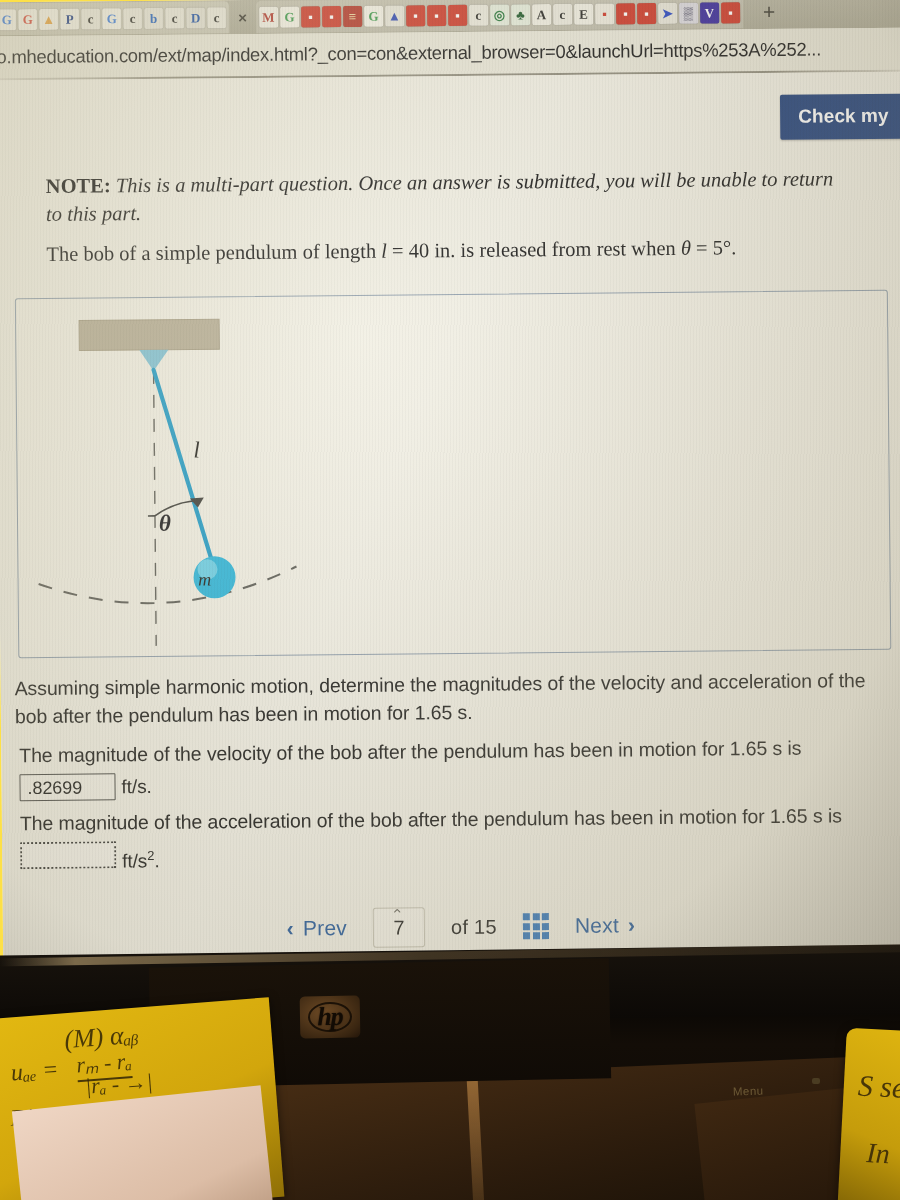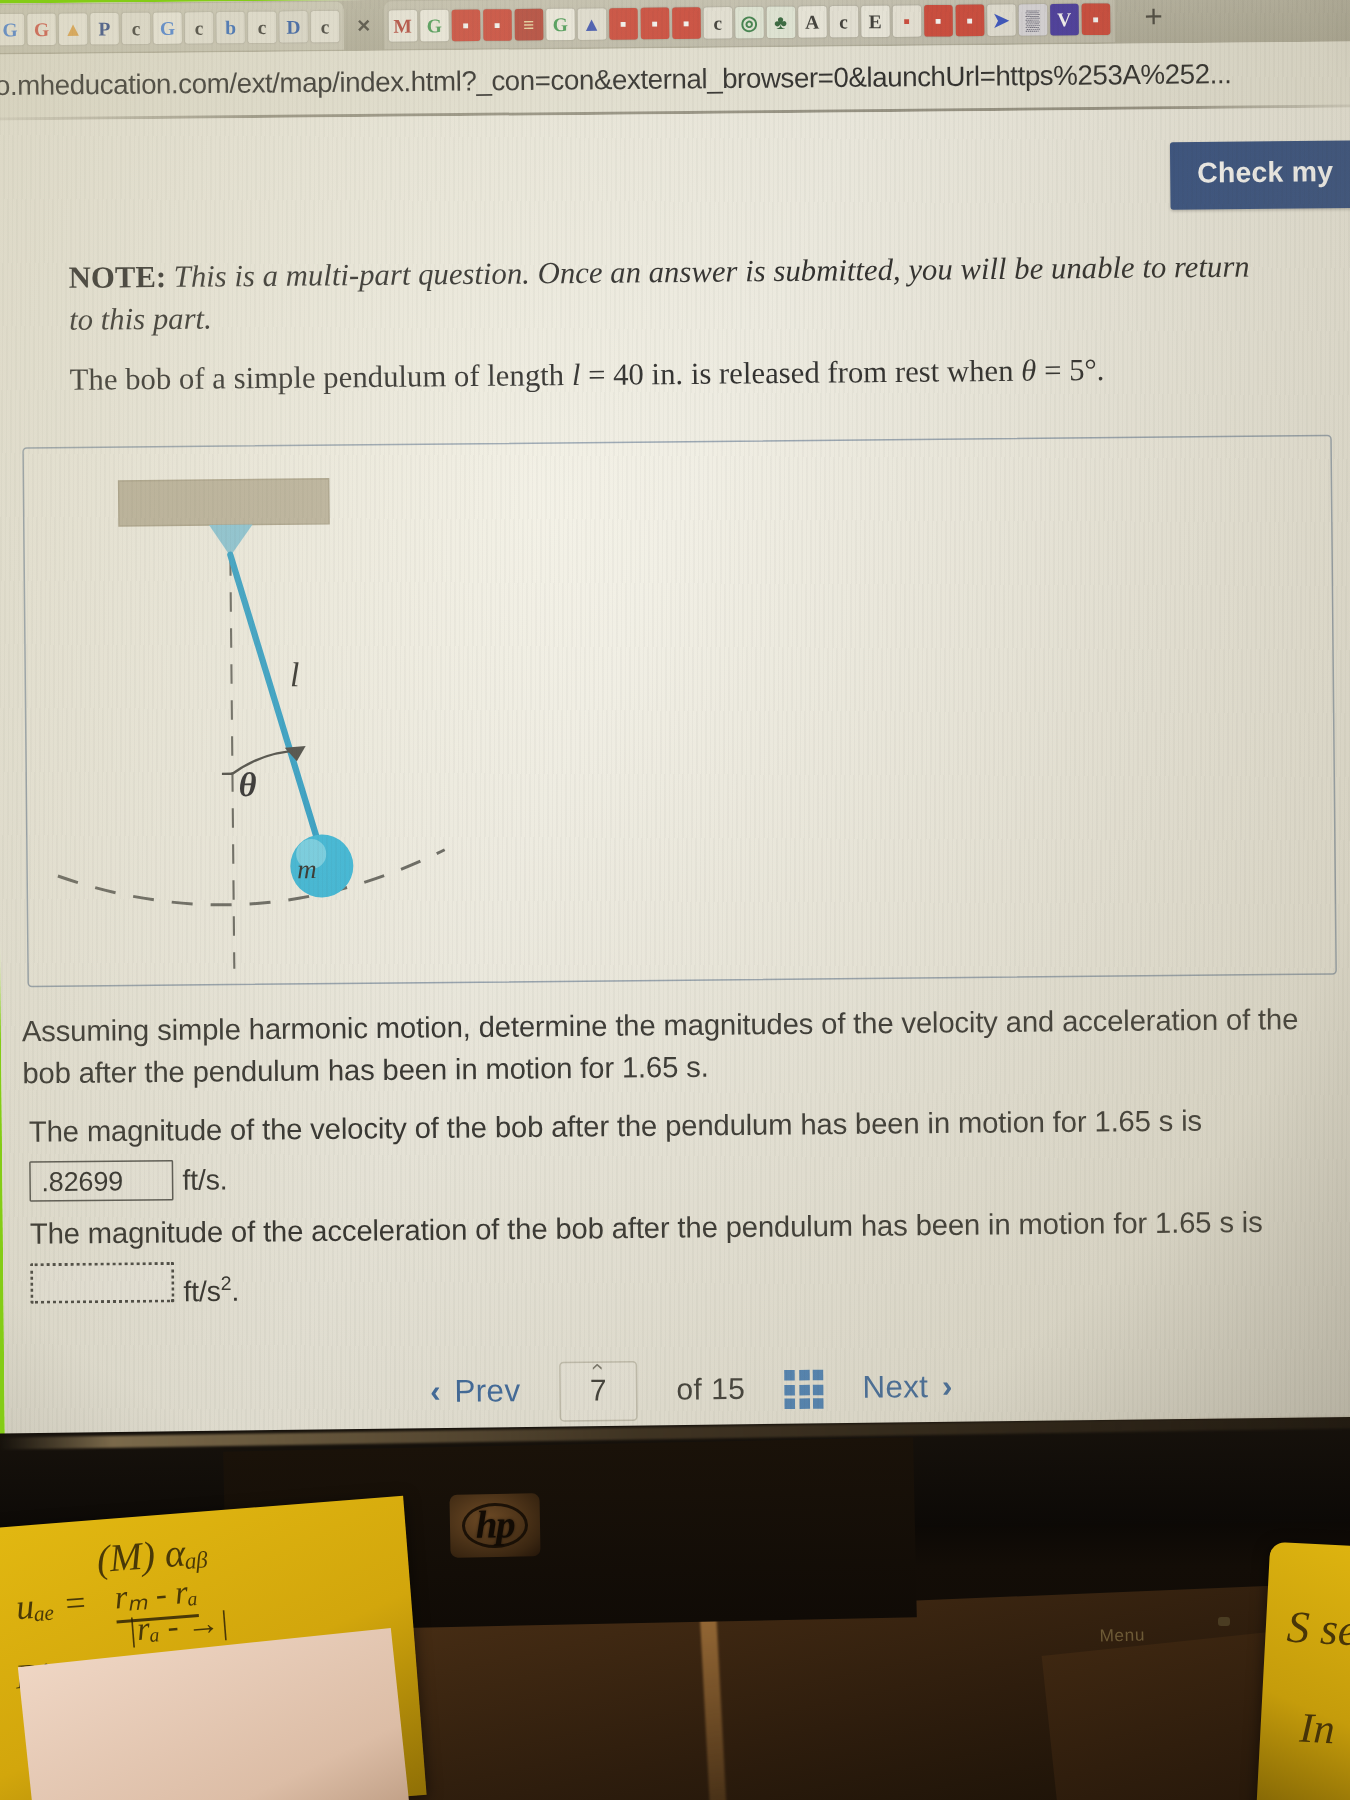--- a/index.html
+++ b/index.html
@@ -8,21 +8,21 @@
     overflow: hidden;
     background: #120d08;
     font-family: "Liberation Sans", sans-serif;
   }
 
   
   #photo {
     position: relative;
     width: 900px; height: 1200px;
     overflow: hidden;
-    background: #84cc16;
+    background: #fde047;
   }
 
   
   #screen {
     position: absolute;
     left: -6px; top: -2px;
     width: 916px; height: 968px;
     background: #eceade;
     transform: rotate(-0.55deg);
     transform-origin: 50% 0%;

